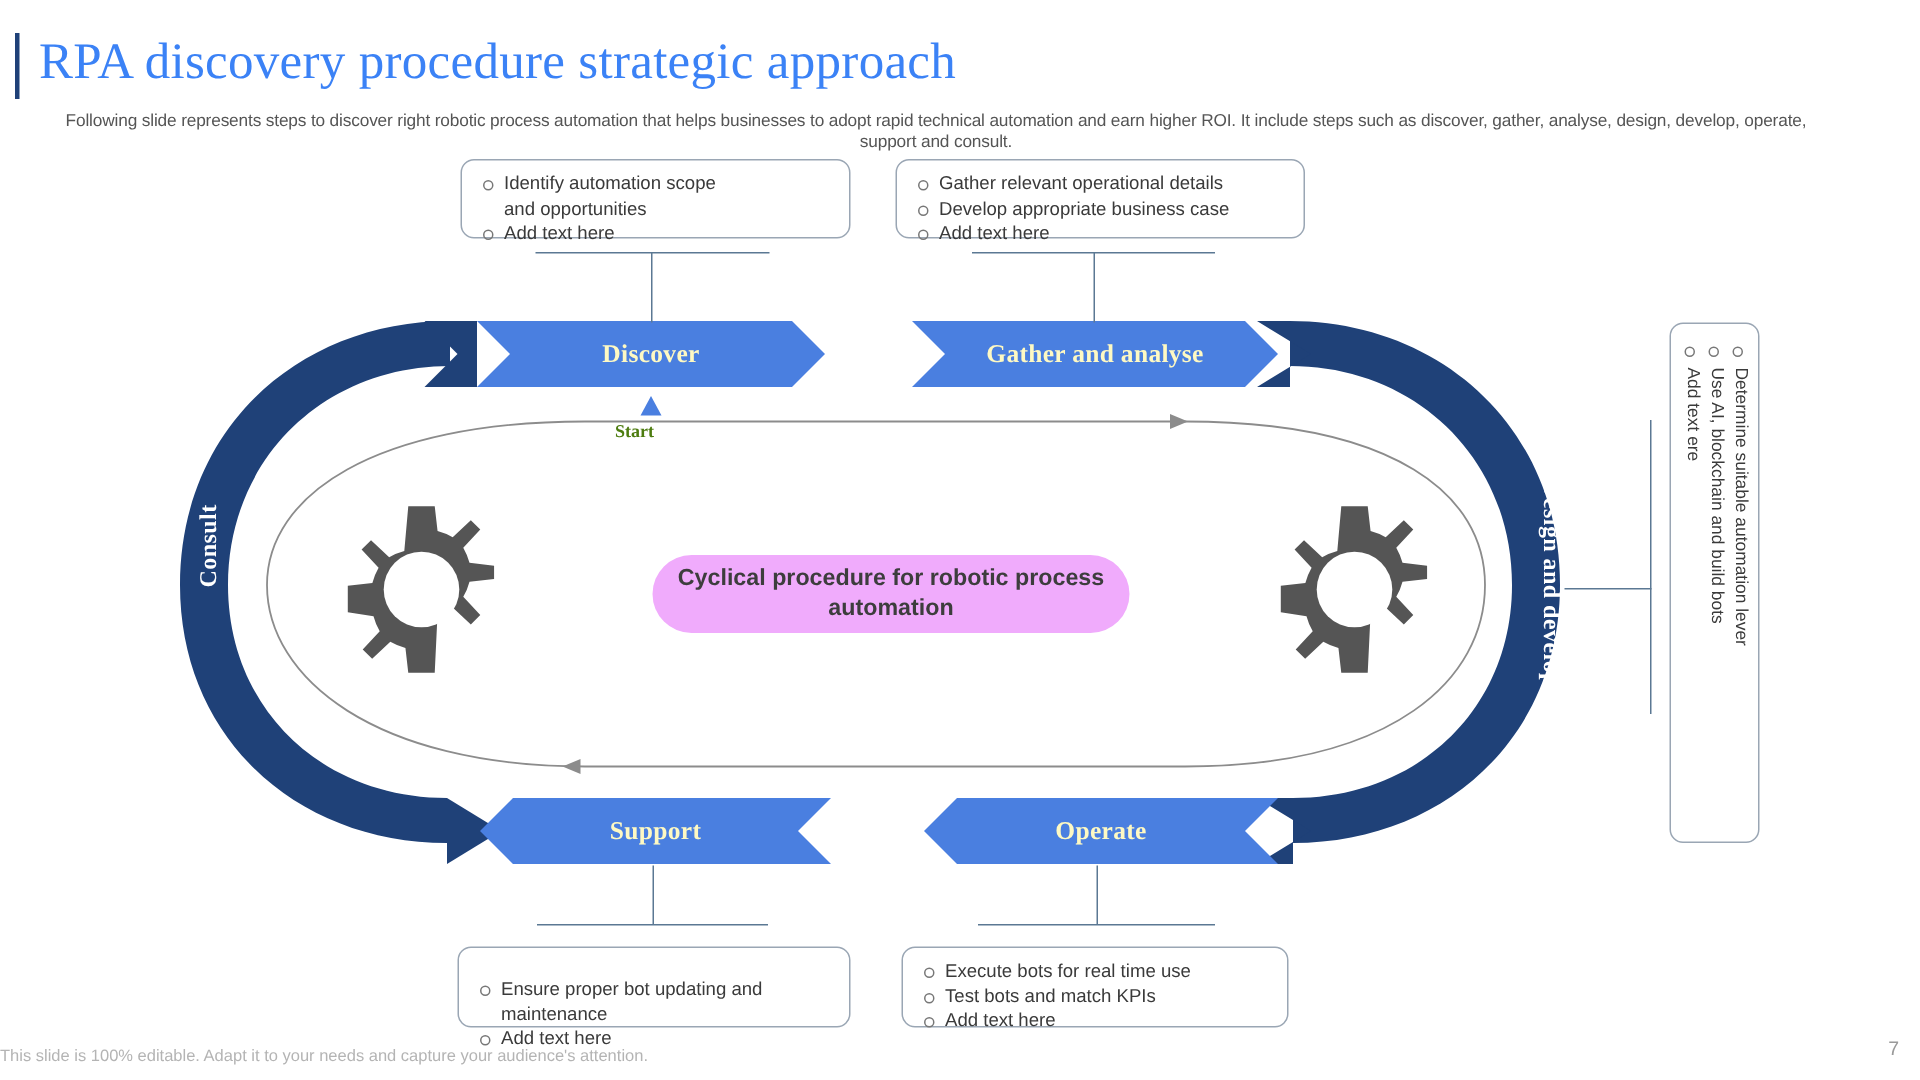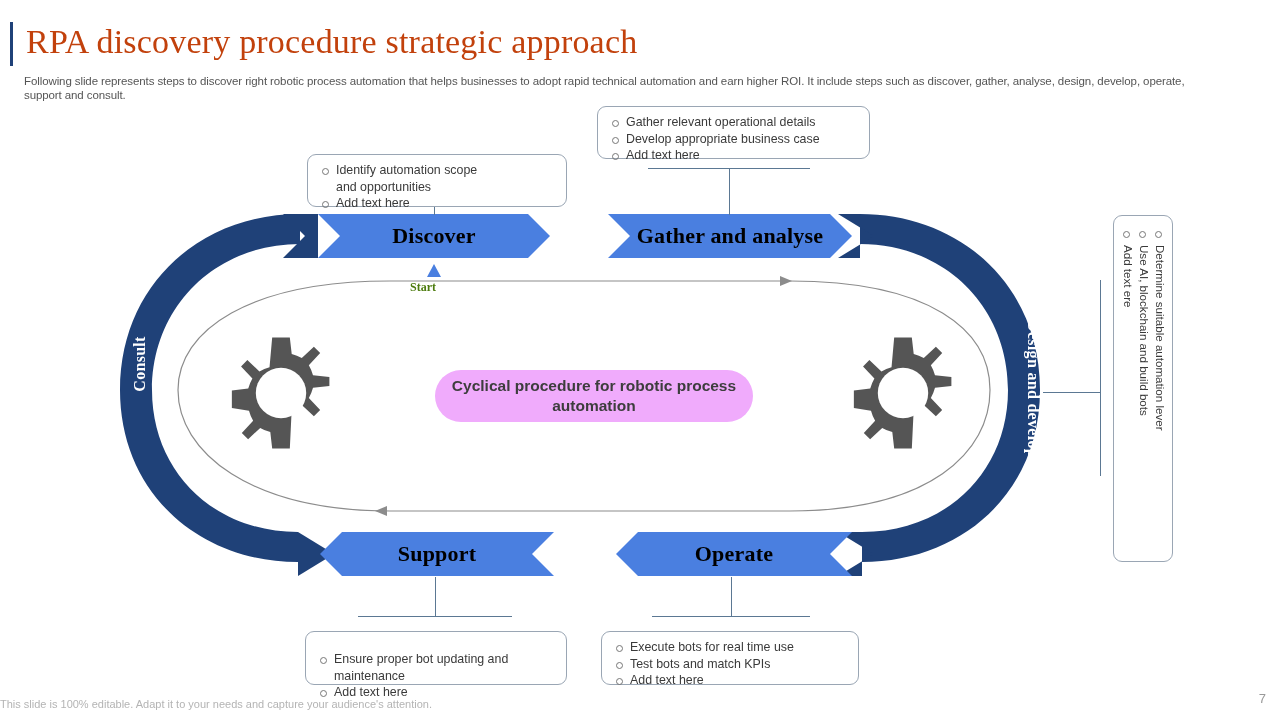--- a/index.html
+++ b/index.html
@@ -8,43 +8,43 @@
     font-family:"Liberation Sans", sans-serif;
     position:relative;overflow:hidden;
   }
   .slide{position:absolute;inset:0;}
 
   
   .left-rule{position:absolute;left:10px;top:22px;width:3px;height:44px;background:#1f4178;}
   .title{
     position:absolute;left:26px;top:22px;width:1100px;
     font-family:"Liberation Serif", serif;
-    font-size:34px;line-height:40px;color:#c2410c;letter-spacing:.2px;
+    font-size:34px;line-height:40px;color:#3b82f6;letter-spacing:.2px;
   }
   .subtitle{
     position:absolute;left:24px;top:74px;width:1200px;
-    font-size:11.5px;line-height:14px;color:#555;letter-spacing:-.1px;
+    font-size:11.5px;line-height:14px;color:#555;letter-spacing:-.1px;text-align:center;
   }
 
   
   .callout{
     position:absolute;border:1px solid #9aa6b4;border-radius:9px;
     background:#fff;box-sizing:border-box;
   }
   .callout ul{margin:0;padding:0;list-style:none;}
   .callout li{
     position:relative;padding-left:20px;
     font-size:12.4px;line-height:16.5px;color:#3a3a3a;white-space:pre-line;
   }
   .callout li::before{
     content:"";position:absolute;left:6px;top:6px;
     width:5px;height:5px;border:1px solid #777;border-radius:50%;
   }
 
-  #box-discover{left:307px;top:106px;width:260px;height:53px;padding:7px 8px;margin-top:48px;}
+  #box-discover{left:307px;top:106px;width:260px;height:53px;padding:7px 8px;}
   #box-gather{left:597px;top:106px;width:273px;height:53px;padding:7px 8px;}
   #box-support{left:305px;top:631px;width:262px;height:54px;padding:19px 8px;}
   #box-operate{left:601px;top:631px;width:258px;height:54px;padding:7px 8px;}
 
   
   #box-design{
     left:1113px;top:215px;width:60px;height:347px;
     padding:0;overflow:hidden;
   }
   #box-design .vwrap{
@@ -53,22 +53,22 @@
     transform-box:border-box;
     translate:60px 0;
     padding:6px 9px;box-sizing:border-box;
   }
   #box-design li{font-size:11.6px;line-height:16px;}
 
   
   .chev{
     position:absolute;height:44px;background:#4a7fe0;
     display:flex;align-items:center;justify-content:center;
-    color:#000000;font-family:"Liberation Serif", serif;
-    font-weight:bold;font-size:22px;letter-spacing:.2px;
+    color:#fef9c3;font-family:"Liberation Serif", serif;
+    font-weight:bold;font-size:17px;letter-spacing:.2px;
   }
   .chev.right{clip-path:polygon(0 0, calc(100% - 22px) 0, 100% 50%, calc(100% - 22px) 100%, 0 100%, 22px 50%);}
   .chev.left{clip-path:polygon(22px 0, 100% 0, calc(100% - 22px) 50%, 100% 100%, 22px 100%, 0 50%);}
 
   #chev-discover{left:318px;top:214px;width:232px;}
   #chev-gather{left:608px;top:214px;width:244px;}
   #chev-support{left:320px;top:532px;width:234px;}
   #chev-operate{left:616px;top:532px;width:236px;}
 
   

